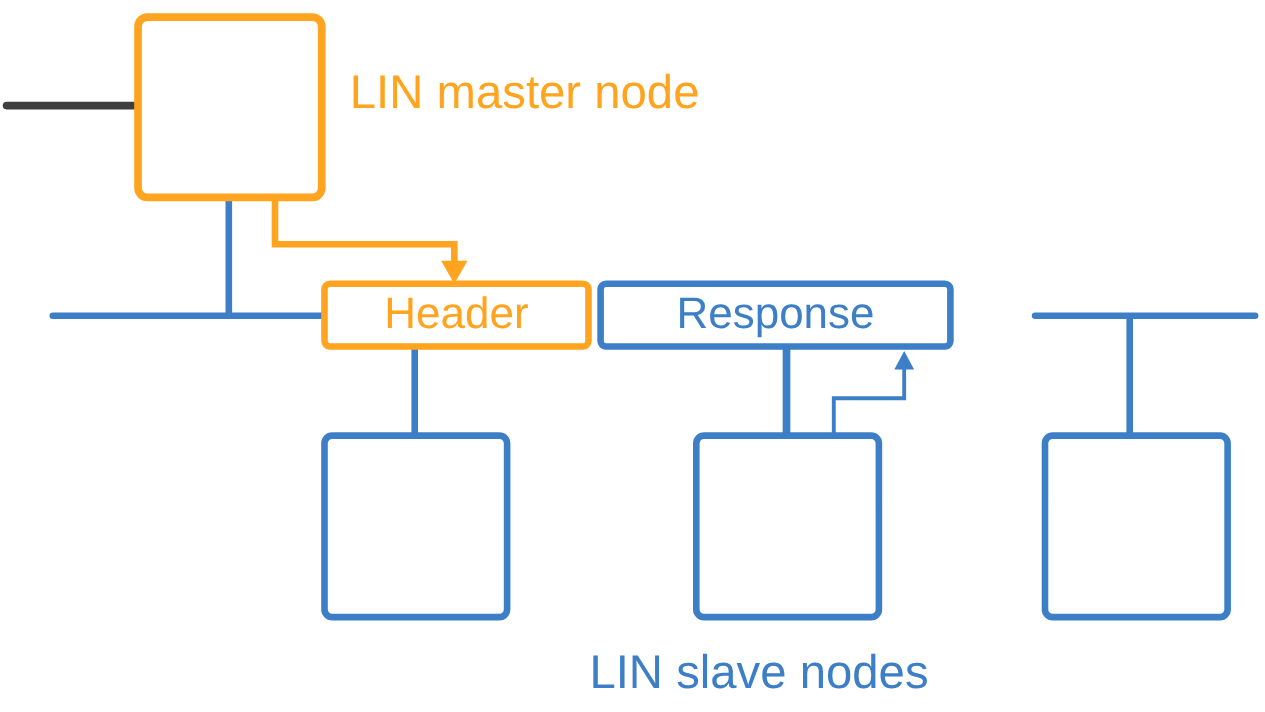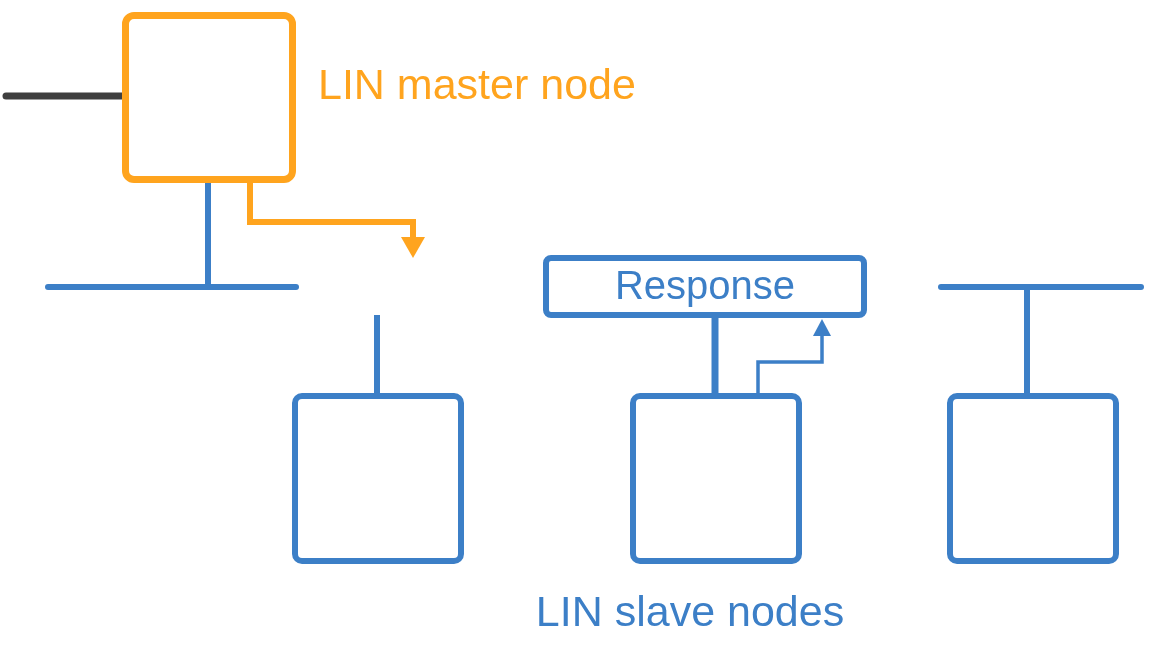--- a/index.html
+++ b/index.html
@@ -117,20 +117,23 @@
 
     <path class="stroke-orange" d="M 250 180 V 222 H 413 V 239" stroke-width="6" stroke-linecap="butt" stroke-linejoin="miter"></path>
     <polygon class="fill-orange" points="401,237 425,237 413,258"></polygon>
 
     <path class="stroke-blue" d="M 758 396 V 362 H 822 V 334" stroke-width="3.5" stroke-linecap="butt" stroke-linejoin="miter"></path>
     <polygon class="fill-blue" points="813,336 831,336 822,319"></polygon>
   </svg>
 
   <div class="node master-box"></div>
 
+  <div class="node frame-box header-box">
+    <span>Header</span>
+  </div>
 
   <div class="node frame-box response-box">
     <span>Response</span>
   </div>
 
   <div class="node slave-box slave-1"></div>
   <div class="node slave-box slave-2"></div>
   <div class="node slave-box slave-3"></div>
 
   <div class="free-label master-label">LIN master node</div>

